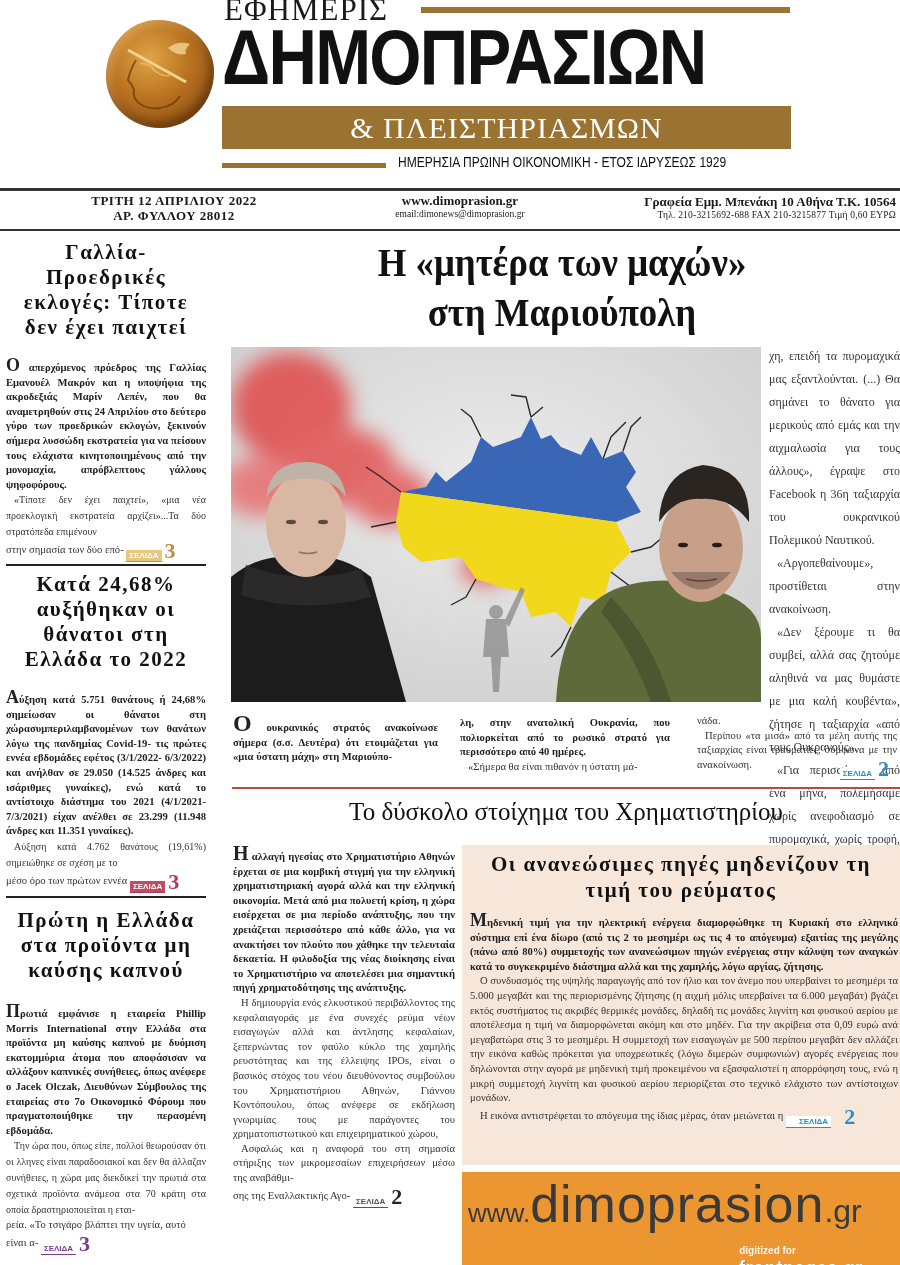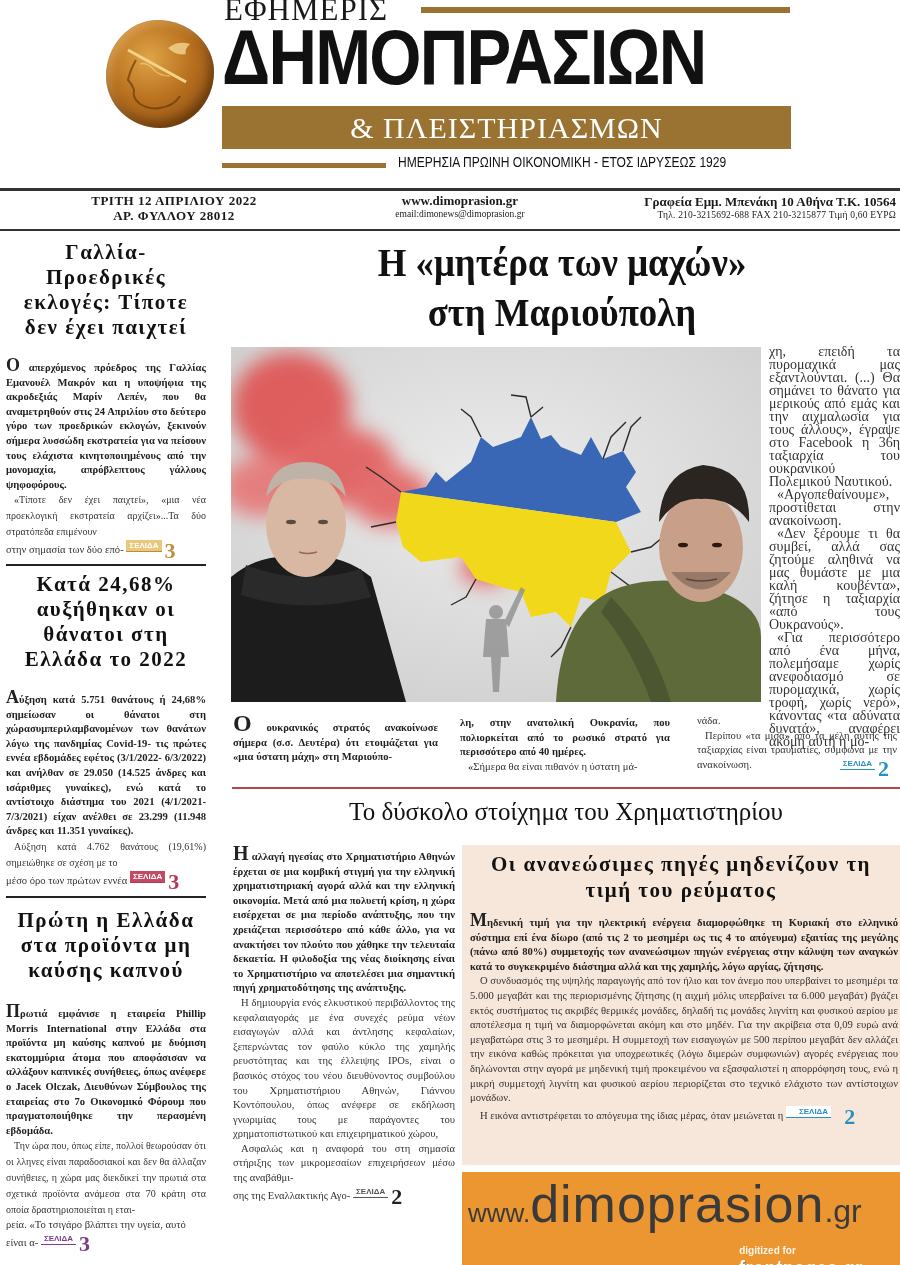--- a/index.html
+++ b/index.html
@@ -43,36 +43,36 @@
   .left-col { position: absolute; left: 0; top: 232px; width: 212px; }
   .story-left { position: absolute; left: 6px; width: 200px; }
   .story-left h2 { font-family: "Liberation Serif", serif; font-weight: bold; font-size: 21px;
                    line-height: 25px; text-align: center; letter-spacing: 1.5px; color: #111; }
   .story-left .lead { font-size: 10.6px; line-height: 14.6px; font-weight: bold; text-align: justify; color: #222; }
   .story-left .lead .dropcap { font-size: 18px; font-weight: bold; }
   .story-left .body { font-size: 10px; line-height: 16px; text-align: justify; color: #333; text-indent: 8px; }
   .story-left .teaser { font-size: 10.6px; line-height: 14.6px; color: #333; }
   .divider-left { position: absolute; left: 6px; width: 200px; height: 2px; background: #222; }
 
-  .pageref { display: inline-flex; align-items: flex-start; gap: 3px; vertical-align: middle; }
+  .pageref { display: inline-flex; align-items: flex-end; gap: 3px; vertical-align: middle; }
   .pageref .tag { display: inline-block; font-family: "Liberation Sans", sans-serif; font-size: 8px;
                   font-weight: bold; padding: 0 3px; line-height: 11px; border-bottom: 1px solid; }
   .pageref .num { font-family: "Liberation Serif", serif; font-size: 22px; font-weight: bold; line-height: 22px; }
 
   
   .main-headline { position: absolute; left: 232px; top: 238px; width: 660px; text-align: center;
                    font-family: "Liberation Serif", serif; font-weight: bold; font-size: 40px; line-height: 50px;
                    color: #111; transform: scaleX(0.92); transform-origin: center; }
 
   
   .photo { position: absolute; left: 231px; top: 347px; width: 530px; height: 355px; overflow: hidden;
            background: linear-gradient(180deg, #dcdcdc 0%, #e6e6e6 55%, #efefef 100%); }
 
-  .side-text { position: absolute; left: 769px; top: 345px; width: 131px; font-size: 14px;
-               line-height: 13px; color: #333; text-align: justify; }
+  .side-text { position: absolute; left: 769px; top: 345px; width: 131px; font-size: 12px;
+               line-height: 23px; color: #333; text-align: justify; }
   .side-text p { text-indent: 8px; }
   .side-text p.cont { text-indent: 0; }
   .lc { position: absolute; font-size: 10.6px; line-height: 14.6px; color: #222; text-align: justify; }
   .lc .bold { font-weight: bold; }
   .lc .dropcap { font-size: 24px; font-weight: bold; line-height: 18px; }
 
   .red-rule { position: absolute; left: 232px; top: 787px; width: 668px; height: 2px; background: #b54a4a; }
 
   .market-headline { position: absolute; left: 232px; top: 795px; width: 668px; text-align: center;
                      font-family: "Liberation Serif", serif; font-weight: normal; font-size: 25px; line-height: 34px;

